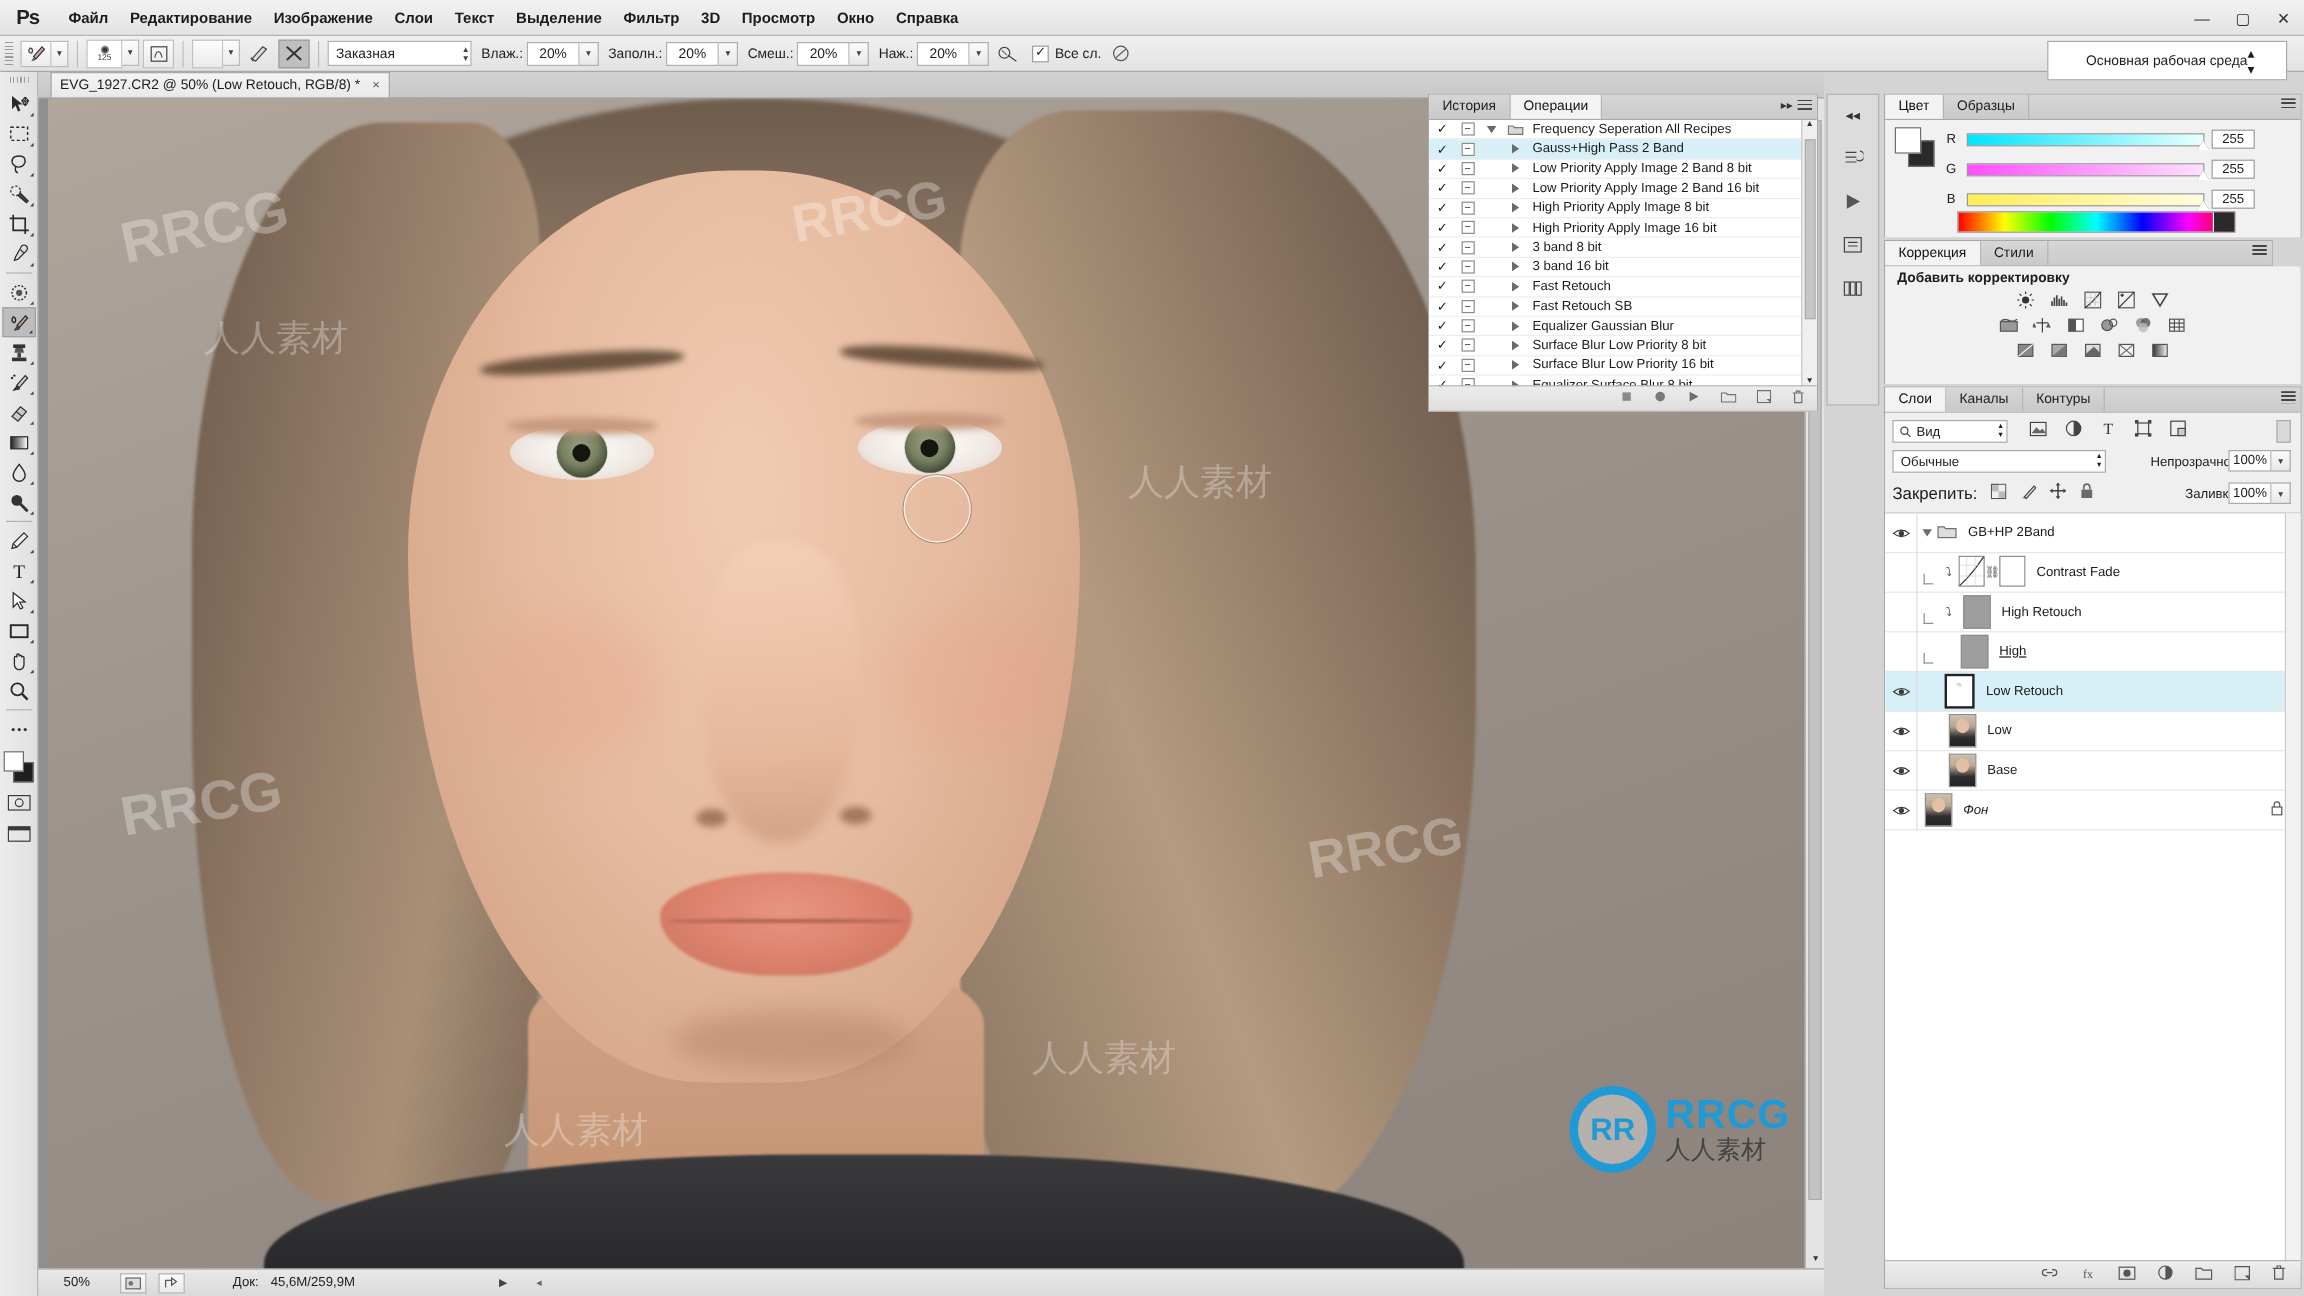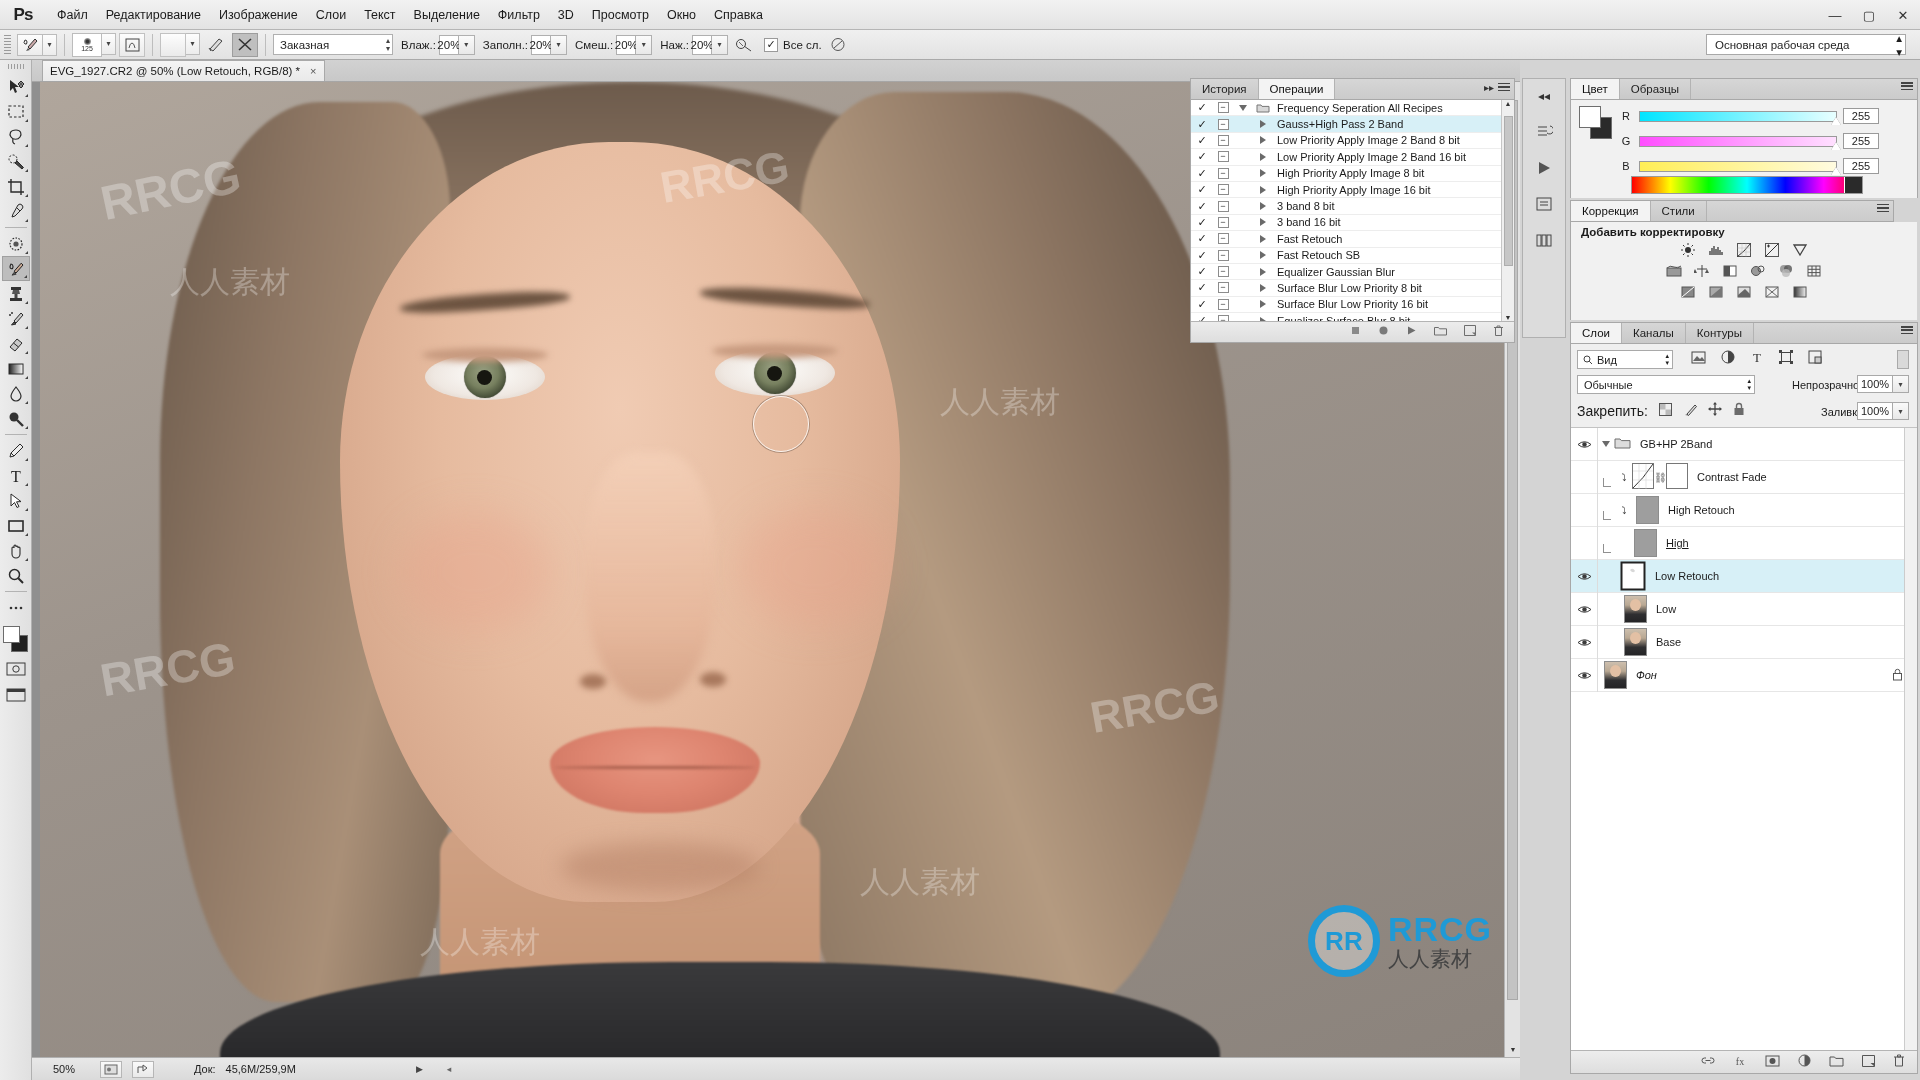--- a/index.html
+++ b/index.html
@@ -20,21 +20,21 @@
     border-bottom:1px solid #b5b5b5;
     display:flex; align-items:center;
   }
   .ps-logo {
     width:34px; height:26px; margin-left:6px;
     display:flex; align-items:center; justify-content:center;
     font-weight:bold; font-size:17px; color:#222; letter-spacing:-1px;
     font-family:"Liberation Sans", sans-serif;
     text-align:right;
   }
-  .menu-items { display:flex; align-items:center; margin-left:8px; }
+  .menu-items { display:flex; align-items:center; margin-left:8px;font-weight:bold; }
   .menu-item {
     padding:4px 9px; font-size:12.5px; color:#1b1b1b; cursor:default; white-space:nowrap;
   }
   .win-btns { position:absolute; right:0; top:0; height:30px; display:flex; align-items:center; }
   .win-btn {
     width:34px; height:28px; display:flex; align-items:center; justify-content:center;
     font-size:13px; color:#333;
   }
 
   
@@ -70,37 +70,37 @@
   }
   .ob-btn.active { background:#bfbfbf; border-color:#9d9d9d; }
   .ob-flat { width:26px;height:24px;display:flex;align-items:center;justify-content:center;}
   .ob-combo {
     height:21px;border:1px solid #b0b0b0;background:#fff;display:flex;align-items:center;
     padding:0 2px 0 6px;font-size:11.5px;color:#1d1d1d;min-width:96px;justify-content:space-between;
   }
   .ob-combo .spin { font-size:8px;color:#444;line-height:1;text-align:center;}
   .ob-label { font-size:11.5px; color:#1d1d1d; margin-left:5px; }
   .ob-num {
-    height:20px;width:20px;border:1px solid #b0b0b0;background:#fff;
+    height:20px;width:44px;border:1px solid #b0b0b0;background:#fff;
     display:flex;align-items:center;justify-content:center;font-size:11.5px;color:#1d1d1d;
   }
   .ob-numarrow {
     height:20px;width:16px;border:1px solid #b0b0b0;border-left:none;
     background:linear-gradient(#fbfbfb,#e8e8e8);
     display:flex;align-items:center;justify-content:center;font-size:8px;color:#444;
   }
   .ob-check { display:flex;align-items:center;gap:5px;margin-left:4px; }
   .ob-checkbox {
     width:14px;height:14px;border:1px solid #9a9a9a;background:#fff;
     display:flex;align-items:center;justify-content:center;font-size:11px;color:#222;line-height:1;
   }
   .ws-select {
-    position:absolute;right:14px;top:4px;height:21px;width:200px;
+    position:absolute;right:14px;top:4px;height:33px;width:200px;
     border:1px solid #a8a8a8;background:#fff;display:flex;align-items:center;
-    padding:0 3px 0 8px;justify-content:space-between;font-size:11.5px;color:#1d1d1d;
+    padding:0 3px 0 8px;justify-content:center;font-size:11.5px;color:#1d1d1d;
   }
 
   
   .toolbar {
     position:absolute;left:0;top:60px;width:32px;height:1020px;
     background:linear-gradient(to right,#ececec,#e0e0e0);
     border-right:1px solid #b0b0b0;
     display:flex;flex-direction:column;align-items:center;padding-top:4px;
   }
   .tb-grip { width:16px;height:5px;

